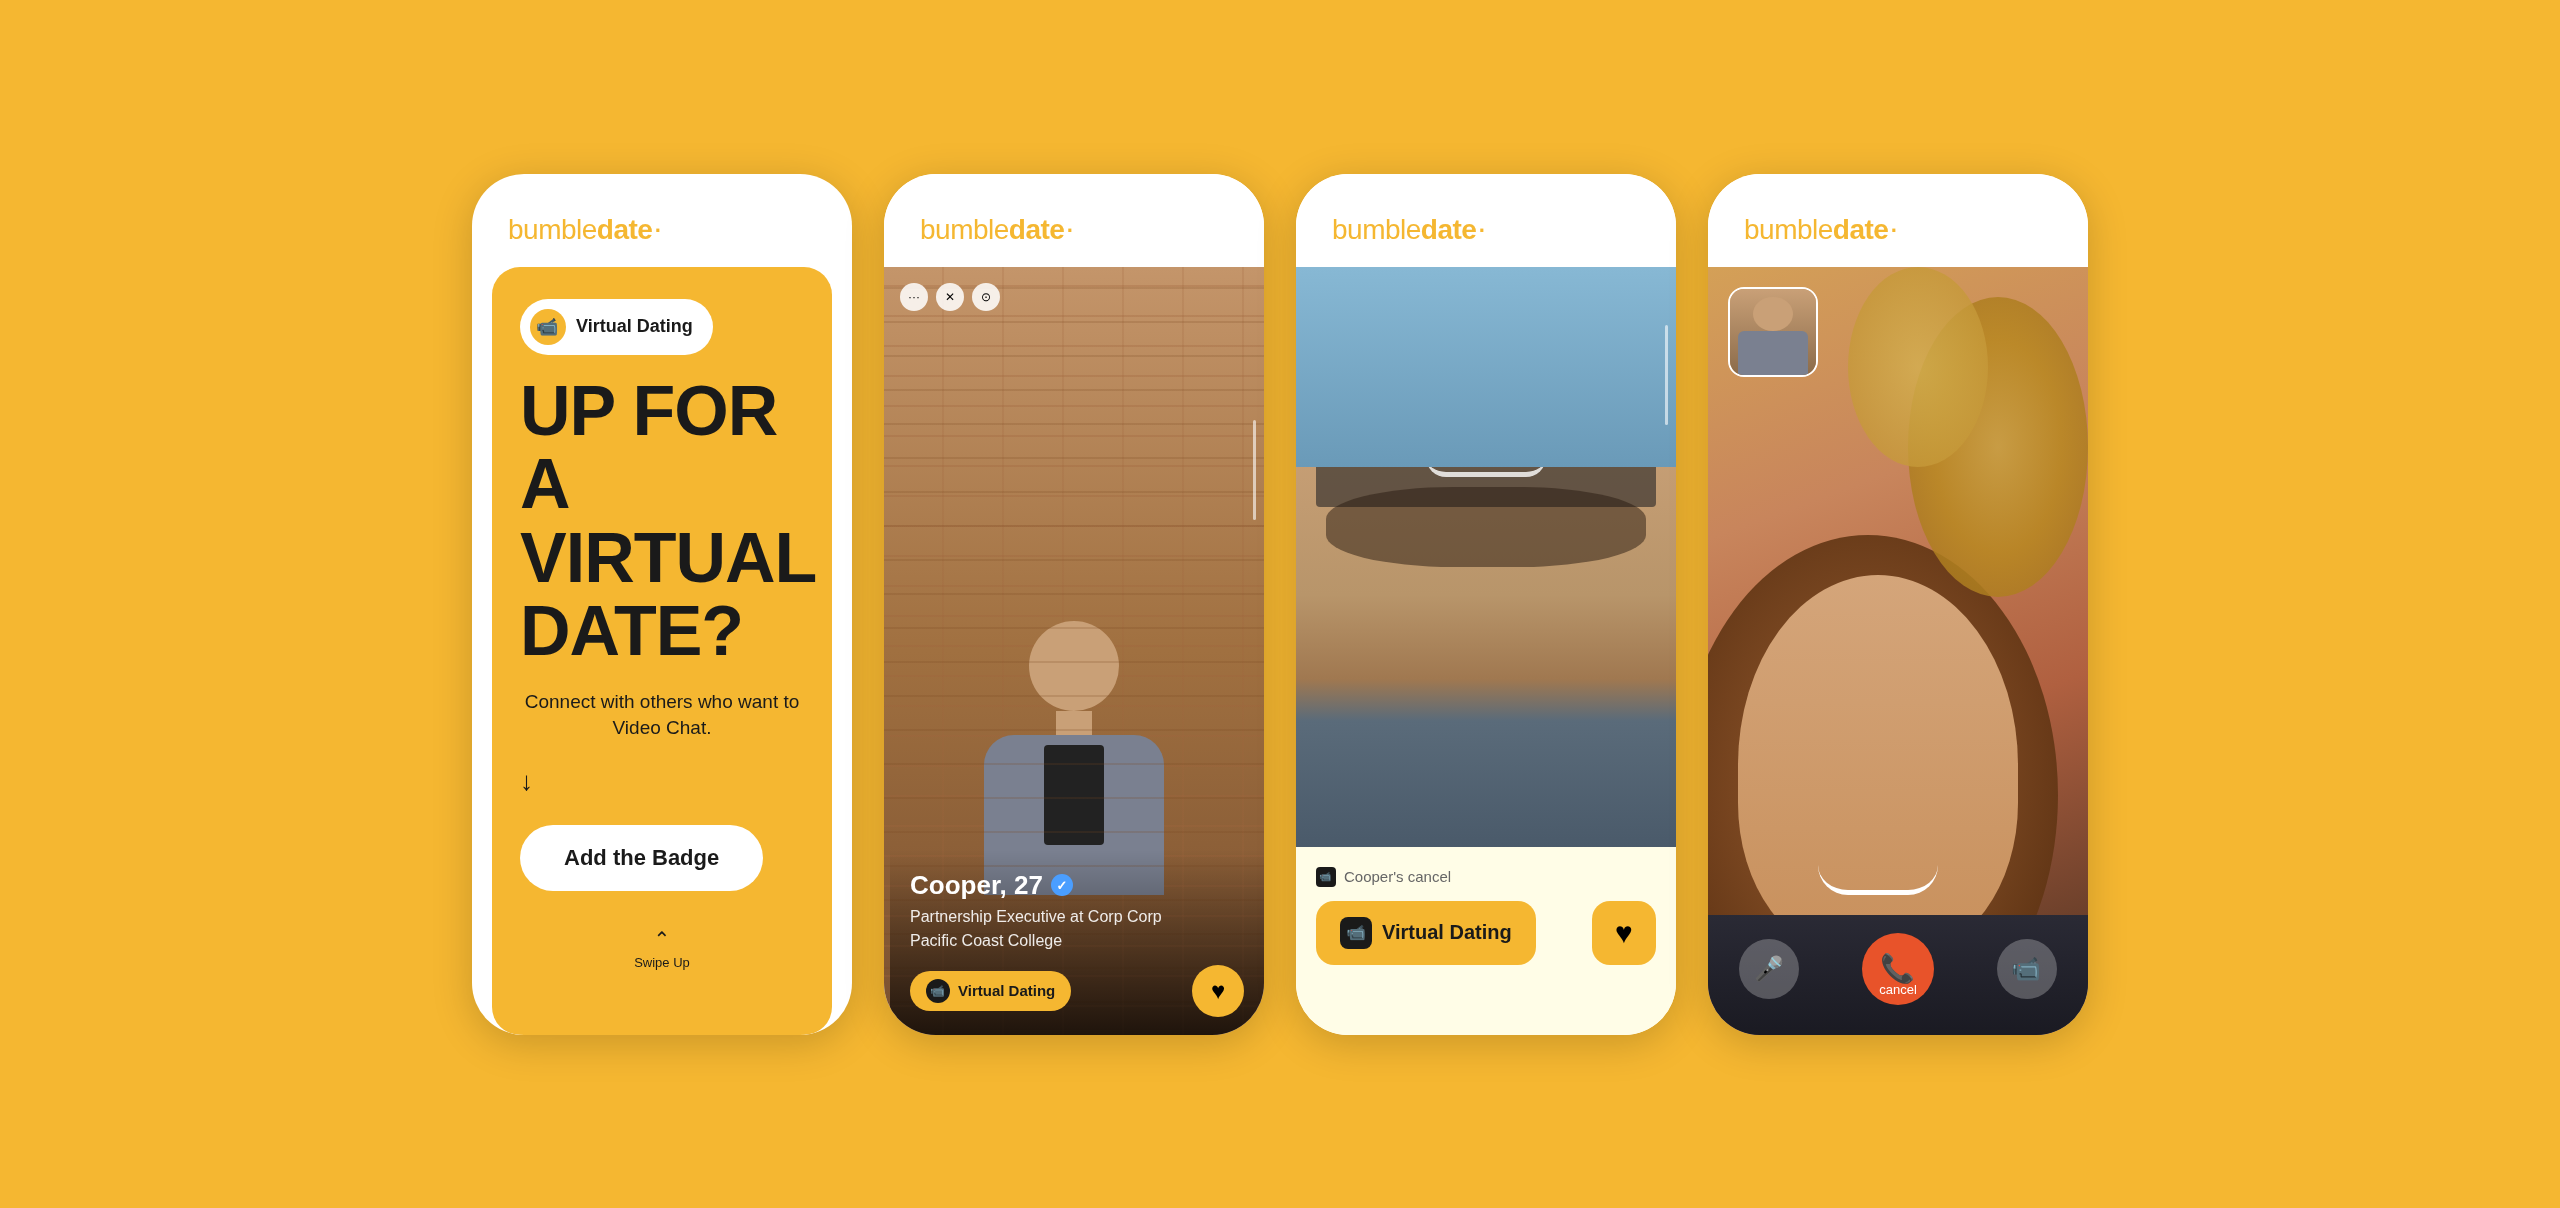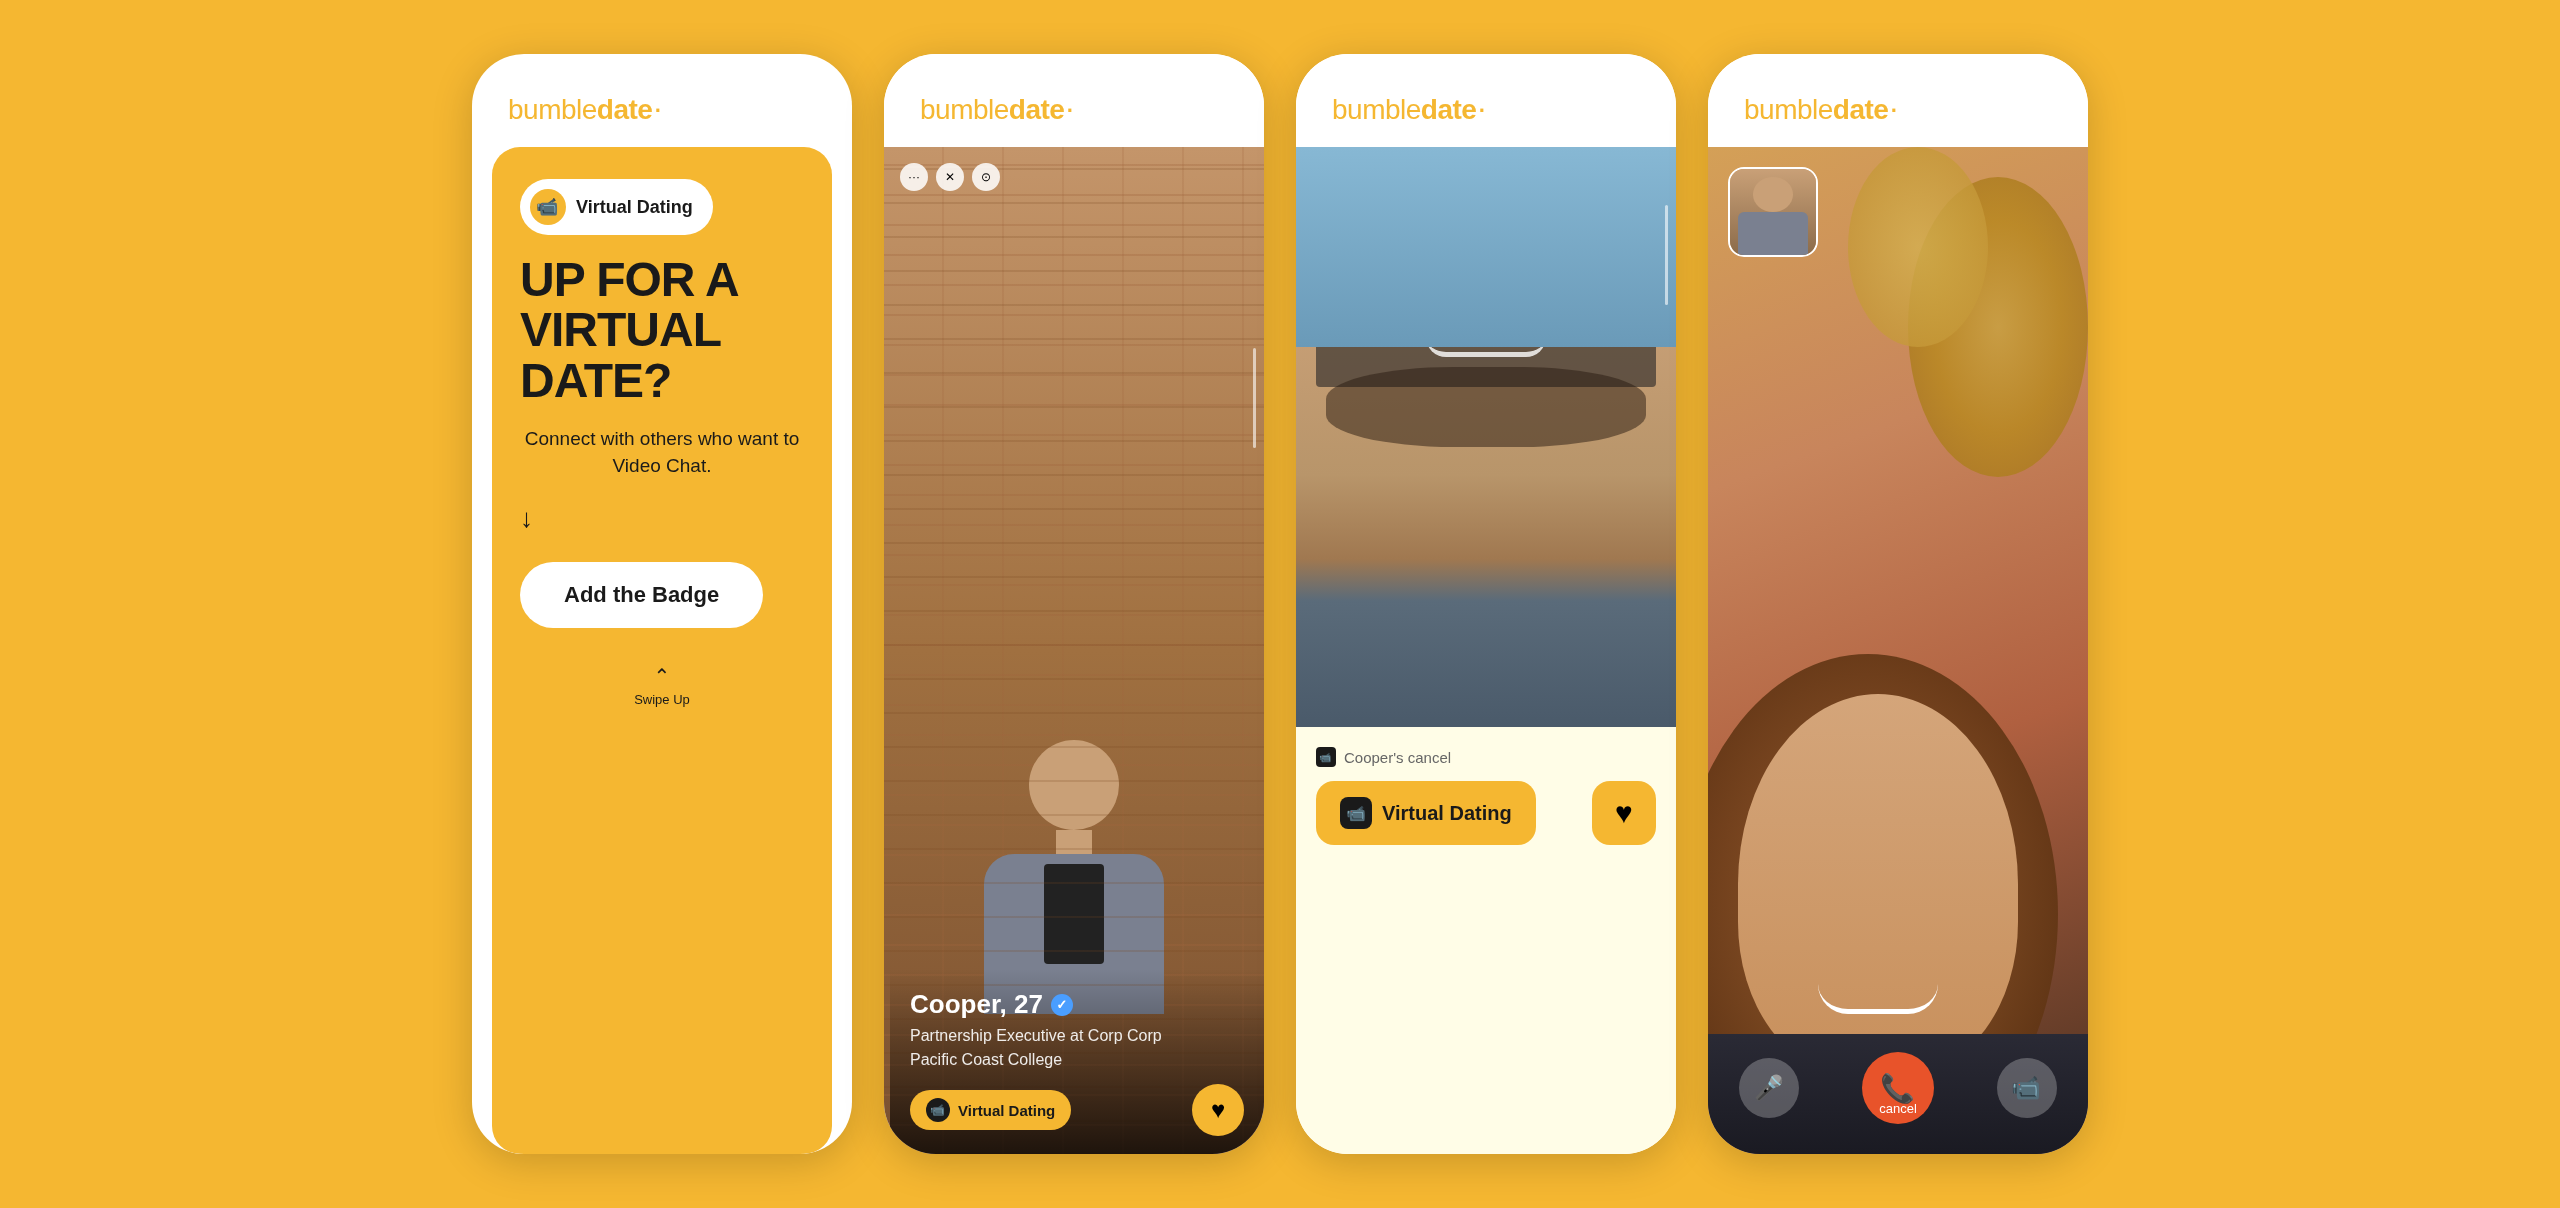--- a/index.html
+++ b/index.html
@@ -14,21 +14,21 @@
       overflow: hidden;
     }
     .phones-container {
       display: flex;
       gap: 32px;
       align-items: center;
       padding: 40px;
     }
     .phone {
       width: 380px;
-      height: 1100px;
+      height: 861px;
       background: white;
       border-radius: 52px;
       overflow: hidden;
       position: relative;
       box-shadow: 0 8px 40px rgba(0,0,0,0.18);
       display: flex;
       flex-direction: column;
     }
     
     .phone-1 {
@@ -78,21 +78,21 @@
       width: 36px;
       height: 36px;
       background: #F5B731;
       border-radius: 50%;
       display: flex;
       align-items: center;
       justify-content: center;
       font-size: 18px;
     }
     .phone-1-headline {
-      font-size: 48px;
+      font-size: 70px;
       font-weight: 900;
       color: #1a1a1a;
       line-height: 1.05;
       letter-spacing: -1px;
       text-transform: uppercase;
     }
     .phone-1-subtext {
       font-size: 19px;
       font-weight: 500;
       color: #1a1a1a;

